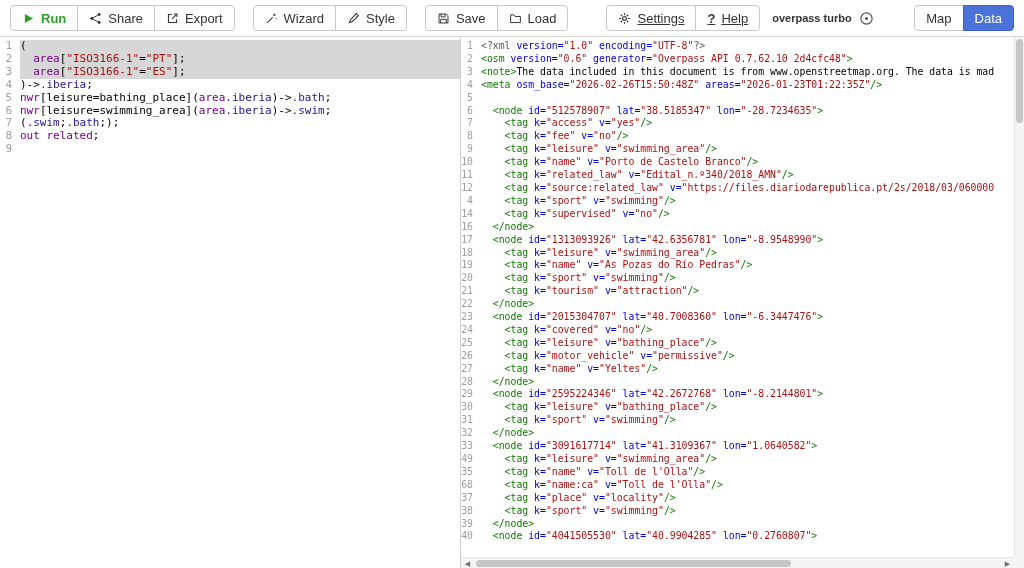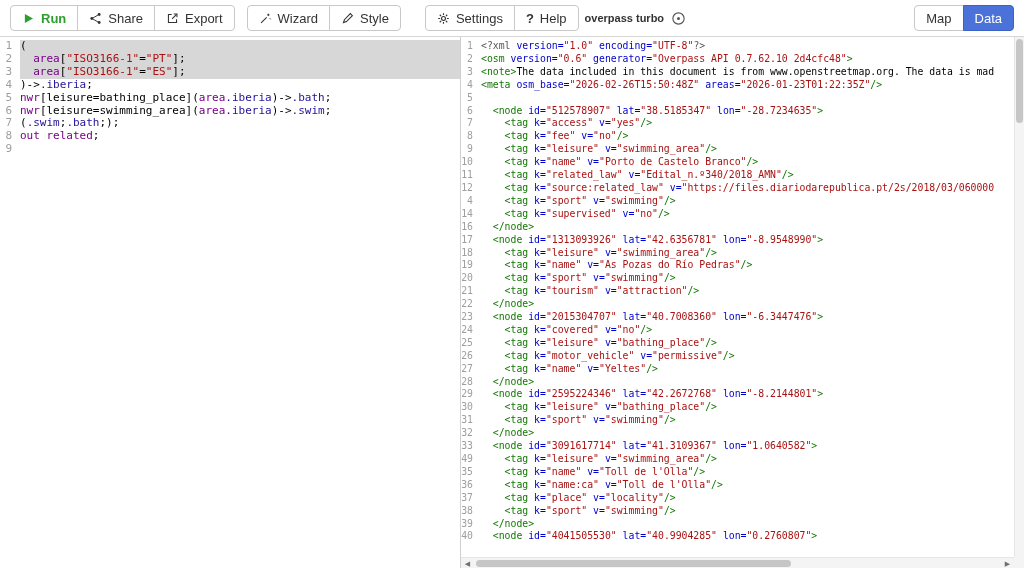--- a/index.html
+++ b/index.html
@@ -6,39 +6,39 @@
   html,body { margin:0; padding:0; }
   body {
     width:1024px; height:568px; overflow:hidden;
     font-family:"Liberation Sans", sans-serif;
     background:#fff; color:#333;
   }
 
   
   .topbar {
     height:37px; background:#fff; border-bottom:1px solid #d6d6d6;
-    display:flex; align-items:center; padding:0 10px; gap:12px;
+    display:flex; align-items:center; padding:0 10px; gap:18px;
   }
   .btn-group { display:flex; }
   .btn {
     display:inline-flex; align-items:center; gap:6px;
     height:26px; padding:0 11px;
     background:#fff; border:1px solid #c8c8c8; color:#333;
     font-size:13px; font-family:inherit; cursor:pointer; margin-left:-1px;
     white-space:nowrap;
   }
   .btn-group .btn:first-child { margin-left:0; border-radius:4px 0 0 4px; }
   .btn-group .btn:last-child  { border-radius:0 4px 4px 0; }
   .btn-group .btn:only-child  { border-radius:4px; }
   .btn .label { line-height:1; }
   .btn.run .label { color:#2f9e2f; font-weight:bold; }
   .btn.active-blue { background:#4a72d9; border-color:#3c62c6; color:#fff; position:relative; z-index:1;text-align:center; }
   .icon svg { width:13px; height:13px; display:block; }
   .qmark { font-weight:bold; font-size:13px; color:#333; }
-  .settings-group { margin-left:12px; }
+  .settings-group { margin-left:20px;text-decoration:underline; }
   .title { display:flex; align-items:center; gap:7px; font-weight:bold; font-size:11px; color:#333; margin-left:-6px; }
   .title svg { width:15px; height:15px; display:block; }
   .right-group { margin-left:auto; }
 
   
   .main { display:flex; height:531px; }
   .pane-left {
     width:461px; border-right:1px solid #cfcfcf; background:#fff; overflow:hidden;
   }
   .pane-right { flex:1; position:relative; background:#fff; overflow:hidden; }
@@ -141,20 +141,40 @@
     <button class="btn">
       <span class="icon">
         <svg viewBox="0 0 16 16" fill="none" stroke="#333" stroke-width="1.3">
             <path d="M3 13l1.2-3.5L11.5 2 14 4.5 6.7 11.8 3 13z"></path>
           </svg>
       </span>
       <span class="label">Style</span>
     </button>
   </div>
 
+  <div class="btn-group">
+    <button class="btn">
+      <span class="icon">
+        <svg viewBox="0 0 16 16" fill="none" stroke="#333" stroke-width="1.2">
+            <path d="M2.5 2.5h9l2 2v9h-11z"></path>
+            <path d="M5 2.5V6h5V2.5"></path>
+            <path d="M4.5 13.5V9h7v4.5"></path>
+          </svg>
+      </span>
+      <span class="label">Save</span>
+    </button>
+    <button class="btn">
+      <span class="icon">
+        <svg viewBox="0 0 16 16" fill="none" stroke="#333" stroke-width="1.2">
+            <path d="M2 13V3.5h4l1.5 2H14V13H2z"></path>
+          </svg>
+      </span>
+      <span class="label">Load</span>
+    </button>
+  </div>
 
   <div class="btn-group settings-group">
     <button class="btn">
       <span class="icon">
         <svg viewBox="0 0 16 16" fill="none" stroke="#333" stroke-width="1.4">
             <circle cx="8" cy="8" r="2.4"></circle>
             <path d="M8 1.5v2.3M8 12.2v2.3M1.5 8h2.3M12.2 8h2.3M3.4 3.4L5 5M11 11l1.6 1.6M12.6 3.4L11 5M5 11l-1.6 1.6"></path>
           </svg>
       </span>
       <span class="label">Settings</span>
@@ -230,21 +250,21 @@
         <div class="row"><span class="num">26</span><span class="txt"><span class="text">    </span><span class="tag">&lt;tag</span><span class="text"> </span><span class="attr">k=</span><span class="str">"motor_vehicle"</span><span class="text"> </span><span class="attr">v=</span><span class="str">"permissive"</span><span class="tag">/&gt;</span></span></div>
         <div class="row"><span class="num">27</span><span class="txt"><span class="text">    </span><span class="tag">&lt;tag</span><span class="text"> </span><span class="attr">k=</span><span class="str">"name"</span><span class="text"> </span><span class="attr">v=</span><span class="str">"Yeltes"</span><span class="tag">/&gt;</span></span></div>
         <div class="row"><span class="num">28</span><span class="txt"><span class="text">  </span><span class="tag">&lt;/node&gt;</span></span></div>
         <div class="row"><span class="num">29</span><span class="txt"><span class="text">  </span><span class="tag">&lt;node</span><span class="text"> </span><span class="attr">id=</span><span class="str">"2595224346"</span><span class="text"> </span><span class="attr">lat=</span><span class="str">"42.2672768"</span><span class="text"> </span><span class="attr">lon=</span><span class="str">"-8.2144801"</span><span class="tag">&gt;</span></span></div>
         <div class="row"><span class="num">30</span><span class="txt"><span class="text">    </span><span class="tag">&lt;tag</span><span class="text"> </span><span class="attr">k=</span><span class="str">"leisure"</span><span class="text"> </span><span class="attr">v=</span><span class="str">"bathing_place"</span><span class="tag">/&gt;</span></span></div>
         <div class="row"><span class="num">31</span><span class="txt"><span class="text">    </span><span class="tag">&lt;tag</span><span class="text"> </span><span class="attr">k=</span><span class="str">"sport"</span><span class="text"> </span><span class="attr">v=</span><span class="str">"swimming"</span><span class="tag">/&gt;</span></span></div>
         <div class="row"><span class="num">32</span><span class="txt"><span class="text">  </span><span class="tag">&lt;/node&gt;</span></span></div>
         <div class="row"><span class="num">33</span><span class="txt"><span class="text">  </span><span class="tag">&lt;node</span><span class="text"> </span><span class="attr">id=</span><span class="str">"3091617714"</span><span class="text"> </span><span class="attr">lat=</span><span class="str">"41.3109367"</span><span class="text"> </span><span class="attr">lon=</span><span class="str">"1.0640582"</span><span class="tag">&gt;</span></span></div>
         <div class="row"><span class="num">49</span><span class="txt"><span class="text">    </span><span class="tag">&lt;tag</span><span class="text"> </span><span class="attr">k=</span><span class="str">"leisure"</span><span class="text"> </span><span class="attr">v=</span><span class="str">"swimming_area"</span><span class="tag">/&gt;</span></span></div>
         <div class="row"><span class="num">35</span><span class="txt"><span class="text">    </span><span class="tag">&lt;tag</span><span class="text"> </span><span class="attr">k=</span><span class="str">"name"</span><span class="text"> </span><span class="attr">v=</span><span class="str">"Toll de l'Olla"</span><span class="tag">/&gt;</span></span></div>
-        <div class="row"><span class="num">36</span><span class="txt"><span class="text">    </span><span class="tag">&lt;tag</span><span class="text"> </span><span class="attr">k=</span><span class="str">"name:ca"</span><span class="text"> </span><span class="attr">v=</span><span class="str">"Toll de l'Olla"</span><span class="tag">/&gt;</span></span></div>
+        <div class="row"><span class="num">68</span><span class="txt"><span class="text">    </span><span class="tag">&lt;tag</span><span class="text"> </span><span class="attr">k=</span><span class="str">"name:ca"</span><span class="text"> </span><span class="attr">v=</span><span class="str">"Toll de l'Olla"</span><span class="tag">/&gt;</span></span></div>
         <div class="row"><span class="num">37</span><span class="txt"><span class="text">    </span><span class="tag">&lt;tag</span><span class="text"> </span><span class="attr">k=</span><span class="str">"place"</span><span class="text"> </span><span class="attr">v=</span><span class="str">"locality"</span><span class="tag">/&gt;</span></span></div>
         <div class="row"><span class="num">38</span><span class="txt"><span class="text">    </span><span class="tag">&lt;tag</span><span class="text"> </span><span class="attr">k=</span><span class="str">"sport"</span><span class="text"> </span><span class="attr">v=</span><span class="str">"swimming"</span><span class="tag">/&gt;</span></span></div>
         <div class="row"><span class="num">39</span><span class="txt"><span class="text">  </span><span class="tag">&lt;/node&gt;</span></span></div>
         <div class="row"><span class="num">40</span><span class="txt"><span class="text">  </span><span class="tag">&lt;node</span><span class="text"> </span><span class="attr">id=</span><span class="str">"4041505530"</span><span class="text"> </span><span class="attr">lat=</span><span class="str">"40.9904285"</span><span class="text"> </span><span class="attr">lon=</span><span class="str">"0.2760807"</span><span class="tag">&gt;</span></span></div>
       </div>
 
     <div class="vscroll">
       <div class="vthumb"></div>
     </div>
 

